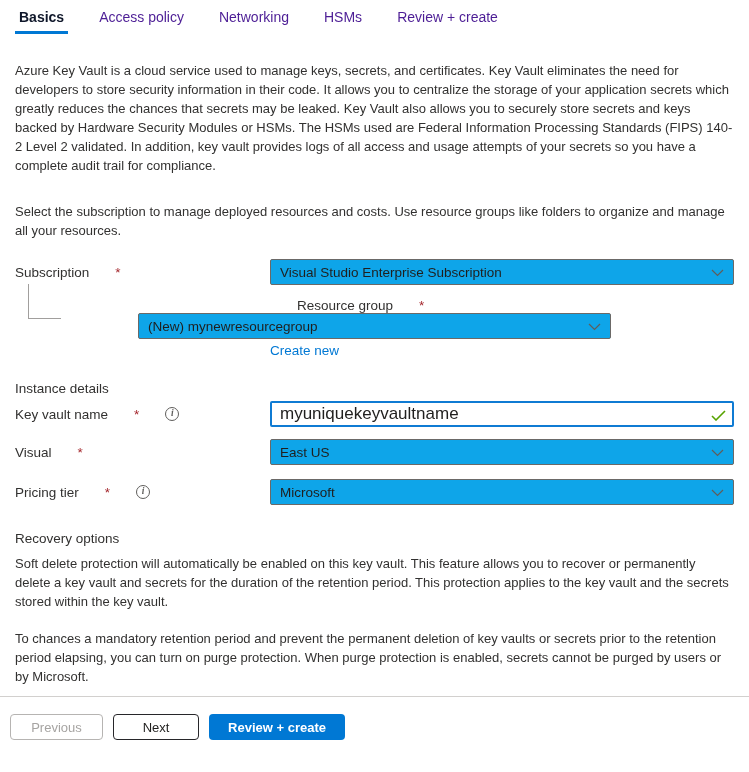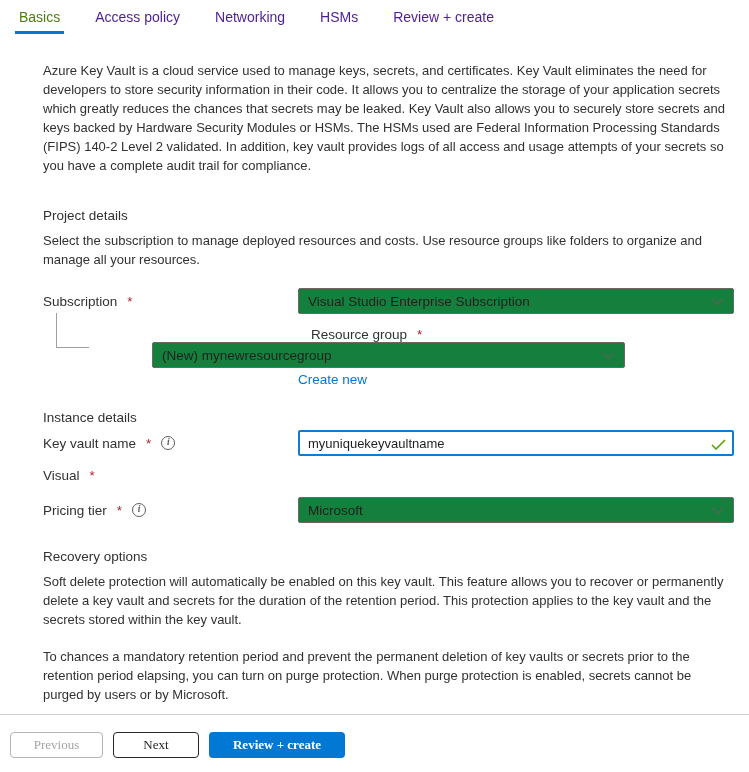--- a/index.html
+++ b/index.html
@@ -9,76 +9,76 @@
     font-family: "Liberation Sans", sans-serif;
     font-size: 13px; color: #323130;
     overflow: hidden;
   }
   
   .tabs { display: flex; gap: 27px; padding: 9px 0 0 15px; }
   .tab {
     font-size: 14px; color: #4c1d95; padding: 0 4px 6px 4px;
     border-bottom: 3px solid transparent; cursor: pointer; white-space: nowrap;
   }
-  .tab.active { font-weight: normal; color: #4d7c0f; border-bottom-color: #0078d4; }
-  
-  .content { padding: 0 15px; margin-left: 28px; }
+  .tab.active { font-weight: bold; color: #0f172a; border-bottom-color: #0078d4; }
+  
+  .content { padding: 0 15px; }
   .para { line-height: 19px; color: #323130; max-width: 726px; }
   .intro { margin-top: 27px; min-height: 133px; }
   .section-title { margin-top: 14px; font-size: 13.5px; }
   .section-desc { margin-top: 8px; min-height: 38px; }
   .instance-title { margin-top: 23px; }
   .recovery-title { margin-top: 26px; }
   .recovery-p1 { margin-top: 8px; min-height: 57px; }
   .recovery-p2 { margin-top: 18px; min-height: 57px; }
   
   .form-row { display: flex; align-items: center; margin-top: 19px; position: relative; }
   .row-rg { margin-top: 13px; flex-direction: column; }
   .row-kv { margin-top: 5px; }
   .row-region { margin-top: 12px; }
   .row-pricing { margin-top: 14px; }
   .label-col {
-    width: 255px; flex-shrink: 0; display: flex; align-items: center; gap: 8px;
+    width: 255px; flex-shrink: 0; display: flex; align-items: center; gap: 24px;
     font-size: 13.5px; color: #323130;
   }
   .label-col.indent { padding-left: 50px; }
   .req { color: #a4262c; margin-left: 2px; }
   .field-col { width: 473px; position: relative; }
   .connector {
     position: absolute; left: 13px; top: -14px; width: 33px; height: calc(50% + 14px);
     border-left: 1px solid #a19f9d; border-bottom: 1px solid #a19f9d;
   }
   .info-icon {
     width: 14px; height: 14px; border: 1px solid #5f5e5c; border-radius: 50%;
     display: inline-flex; align-items: center; justify-content: center;
     font-size: 9.5px; color: #5f5e5c; line-height: 1; margin-left: 2px; cursor: default;
     font-family: "Liberation Serif", serif; font-style: italic; font-weight: bold;
   }
   .dropdown {
-    height: 26px; border: 1px solid #6b6967; border-radius: 2px; background: #15803d;
+    height: 26px; border: 1px solid #6b6967; border-radius: 2px; background: #0ea5e9;
     display: flex; align-items: center; justify-content: space-between;
     padding: 0 9px 0 9px; cursor: pointer;
   }
   .dropdown-value { color: #201f1e; font-size: 13.5px; }
   .text-input-wrap { position: relative; }
   .text-input {
     width: 100%; height: 26px; border: 2px solid #0f7bd3; border-radius: 2px;
     padding: 0 28px 0 8px; font-family: "Liberation Sans", sans-serif;
-    font-size: 13px; color: #201f1e; outline: none;
+    font-size: 17px; color: #201f1e; outline: none;
   }
   .valid-check { position: absolute; right: 8px; top: 8px; }
   .create-link {
     display: inline-block; margin-left: 255px; margin-top: 4px;
     color: #0078d4; font-size: 13.5px; text-decoration: none; cursor: pointer;
   }
   
   .divider { margin-top: 10px; border-top: 1px solid #d2d0ce; width: 749px; }
   .footer { display: flex; gap: 10px; padding: 17px 0 0 10px; }
   .btn {
-    height: 26px; font-family: Liberation Serif, serif; font-size: 13px;
+    height: 26px; font-family: Liberation Sans, sans-serif; font-size: 13px;
     display: inline-flex; align-items: center; justify-content: center;
     border-radius: 4px; cursor: pointer; background: #fff;
   }
   .btn-previous { width: 93px; border: 1px solid #b6b4b2; color: #a6a4a2; }
   .btn-next { width: 86px; border: 1.5px solid #27262a; color: #201f1e; }
   .btn-review { width: 136px; border: none; background: #0078d4; color: #ffffff; font-weight: bold; }
 </style>
 </head>
 <body>
 
@@ -87,21 +87,20 @@
   <div class="tab">Access policy</div>
   <div class="tab">Networking</div>
   <div class="tab">HSMs</div>
   <div class="tab">Review + create</div>
 </div>
 
 <div class="content">
 
   <p class="para intro">Azure Key Vault is a cloud service used to manage keys, secrets, and certificates. Key Vault eliminates the need for developers to store security information in their code. It allows you to centralize the storage of your application secrets which greatly reduces the chances that secrets may be leaked. Key Vault also allows you to securely store secrets and keys backed by Hardware Security Modules or HSMs. The HSMs used are Federal Information Processing Standards (FIPS) 140-2 Level 2 validated. In addition, key vault provides logs of all access and usage attempts of your secrets so you have a complete audit trail for compliance.</p>
 
-  <div class="section-title">Project details</div>
   <p class="para section-desc">Select the subscription to manage deployed resources and costs. Use resource groups like folders to organize and manage all your resources.</p>
 
   
   <div class="form-row">
     <div class="label-col">
       <span>Subscription</span>
         <span class="req">*</span>
     </div>
     <div class="field-col">
       <div class="dropdown">
@@ -153,20 +152,30 @@
       </span>
     </div>
   </div>
 
   
   <div class="form-row row-region">
     <div class="label-col">
       <span>Visual</span>
         <span class="req">*</span>
     </div>
+    <div class="field-col">
+      <div class="dropdown">
+        <span class="dropdown-value">East US</span>
+        <span>
+          <svg width="13" height="8" viewBox="0 0 13 8">
+              <path d="M1 1l5.5 5.5L12 1" fill="none" stroke="#605e5c" stroke-width="1.2"></path>
+            </svg>
+        </span>
+      </div>
+    </div>
   </div>
 
   
   <div class="form-row row-pricing">
     <div class="label-col">
       <span>Pricing tier</span>
         <span class="req">*</span>
       <span class="info-icon">i</span>
     </div>
     <div class="field-col">

